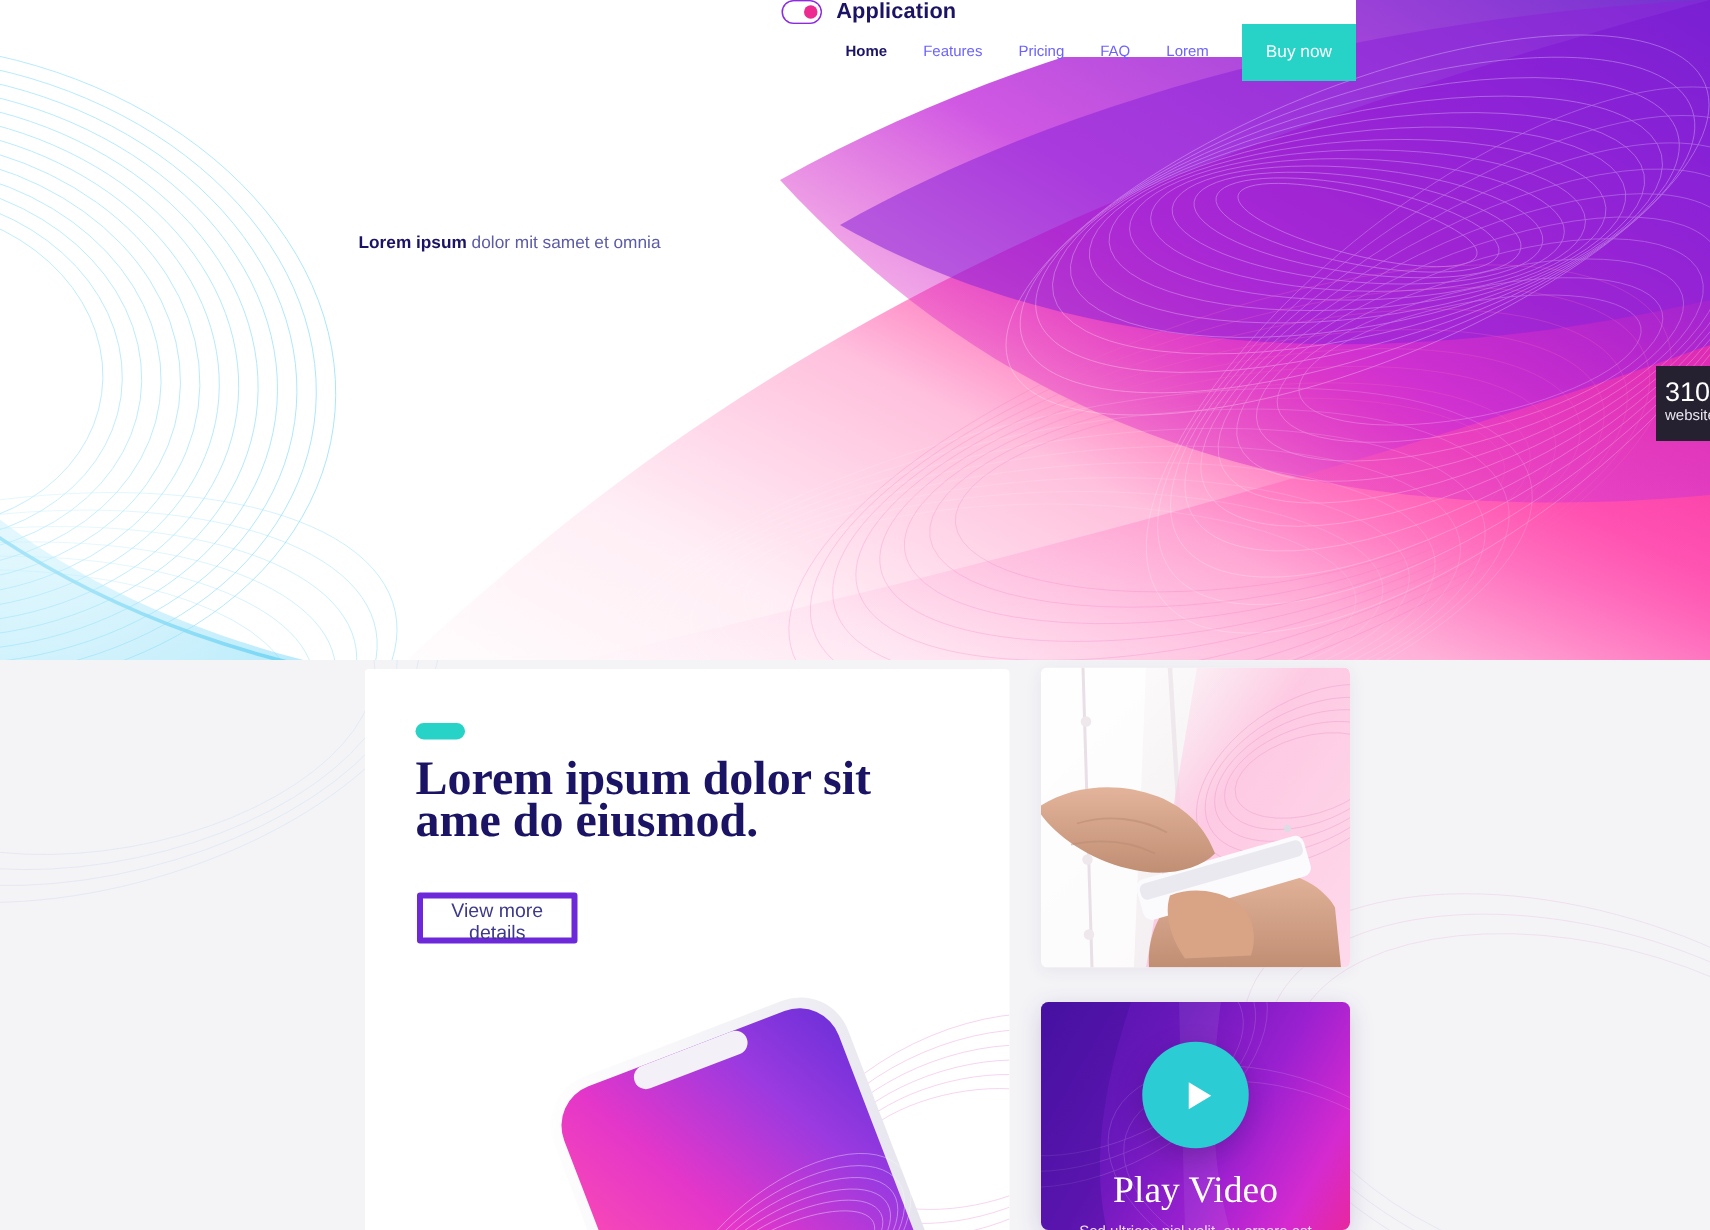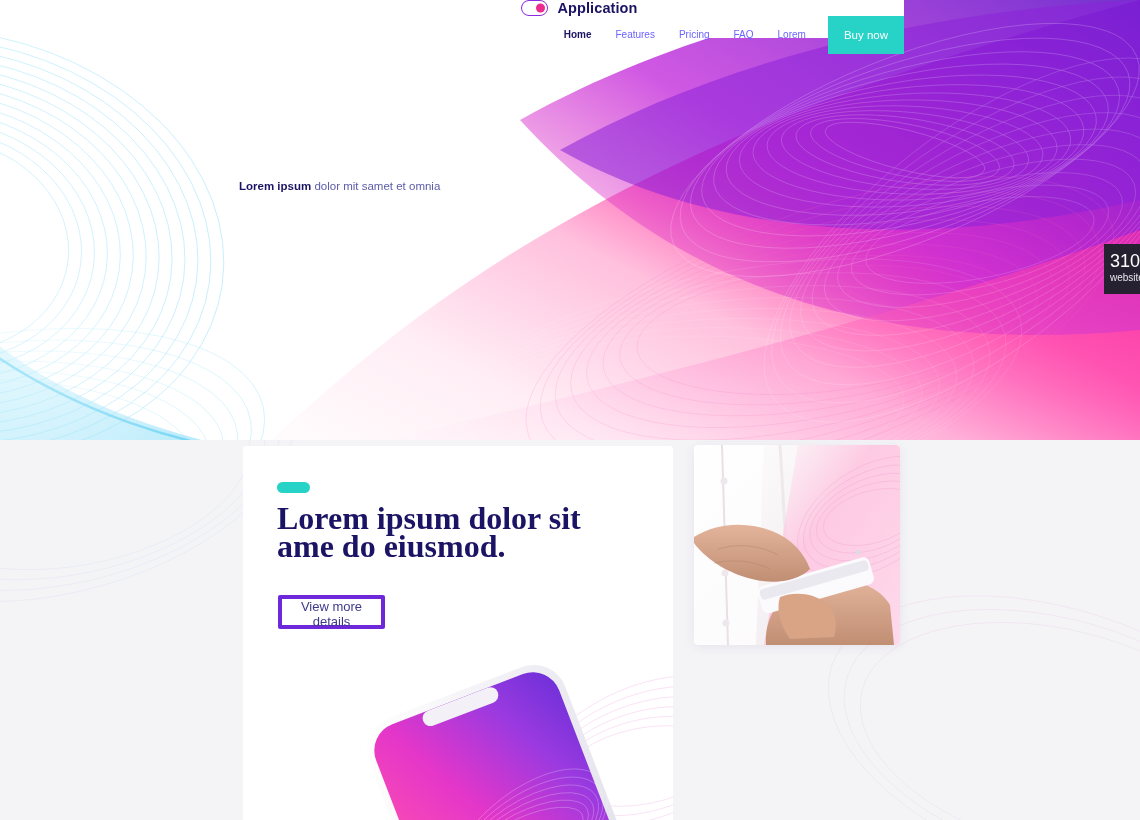--- a/index.html
+++ b/index.html
@@ -87,21 +87,21 @@
   
   .hero-text { position: absolute; left: 239px; top: 140px; z-index: 30; }
   .hero-title {
     font-family: "Liberation Serif", serif;
     font-size: 62px; line-height: 58px;
     color: #1b1464; font-weight: 400;
     letter-spacing: -0.5px;
     white-space: pre-line;
   }
   .hero-sub {
-    margin-top: 40px;
+    margin-top: 16px;
     font-size: 11.5px; color: #5b5ba8;
   }
   .hero-sub b { color: #1b1464; font-weight: 700; }
 
   
   .badge-310 {
     position: absolute; left: 1104px; top: 244px;
     width: 52px; height: 50px;
     background: #262130; color: #ffffff;
     padding: 7px 0 0 6px;
@@ -497,14 +497,32 @@
 
         <path d="M 0 92 C 22 78 52 76 78 86 C 98 94 110 108 116 124 C 104 136 80 140 58 134 C 32 128 10 112 0 98 Z" fill="url(#gSkin)"></path>
         <path d="M 24 104 C 44 98 66 100 84 110" stroke="#b98771" stroke-width="1.2" fill="none" opacity=".5"></path>
         <path d="M 20 118 C 40 114 60 116 76 124" stroke="#b98771" stroke-width="1.2" fill="none" opacity=".45"></path>
 
         <path d="M 86 152 C 100 146 120 148 132 158 C 142 166 144 180 140 192 L 96 194 C 86 180 82 164 86 152 Z" fill="#d9a386"></path>
       </g>
     </svg>
   </div>
 
+  <div class="video-card">
+    <svg class="swirl" width="206" height="152" viewBox="0 0 206 152">
+      <g stroke="#ffffff" stroke-width=".5" fill="none" opacity=".16">
+        <ellipse cx="40" cy="40" rx="120" ry="70" transform="rotate(-28 40 40)"></ellipse>
+        <ellipse cx="40" cy="40" rx="110" ry="62" transform="rotate(-25 40 40)"></ellipse>
+        <ellipse cx="40" cy="40" rx="100" ry="54" transform="rotate(-22 40 40)"></ellipse>
+        <ellipse cx="160" cy="120" rx="120" ry="70" transform="rotate(20 160 120)"></ellipse>
+        <ellipse cx="160" cy="120" rx="108" ry="62" transform="rotate(17 160 120)"></ellipse>
+      </g>
+      <path d="M 0 0 L 60 0 C 40 60 34 110 44 152 L 0 152 Z" fill="#3d0f96" opacity=".35"></path>
+      <path d="M 92 0 L 120 0 C 112 60 114 110 126 152 L 96 152 Z" fill="#ffffff" opacity=".07"></path>
+    </svg>
+    <div class="play-circle">
+      <div class="play-tri"></div>
+    </div>
+    <div class="video-title">Play Video</div>
+    <div class="video-sub">Sed ultrices nisl velit, eu ornare est</div>
+  </div>
 
 </div>
 
 </body></html>

